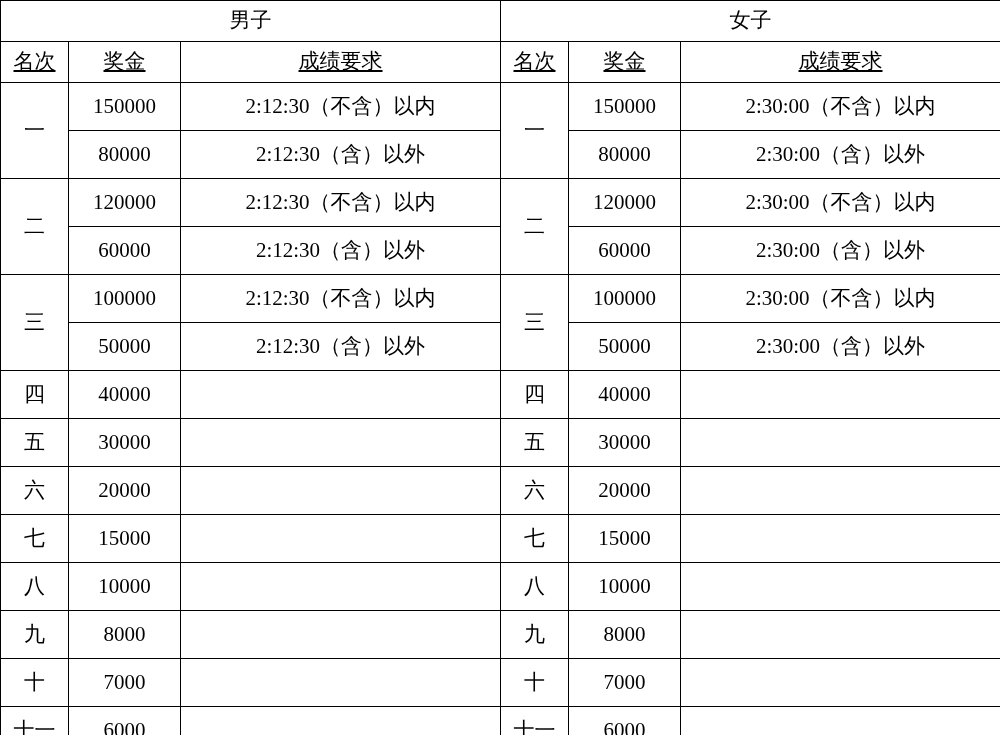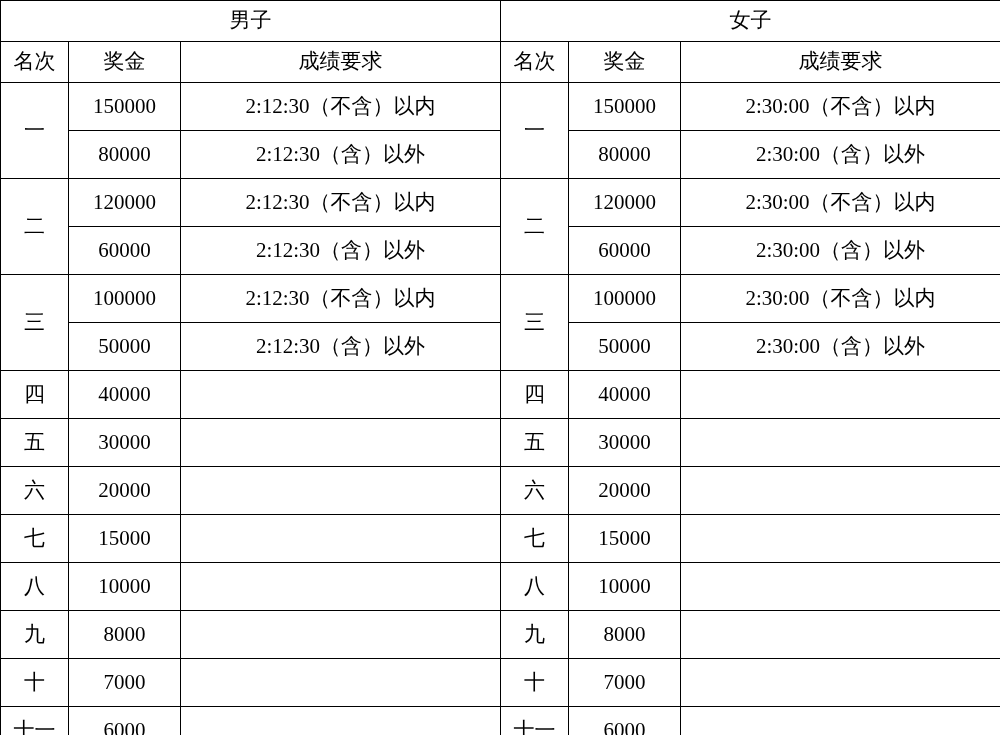--- a/index.html
+++ b/index.html
@@ -28,20 +28,21 @@
     padding: 2px 4px;
     white-space: nowrap;
   }
   .group-head {
     font-size: 22px;
     height: 36px;
   }
   .col-head {
     height: 36px;
     font-size: 22px;
+    text-decoration: underline;
   }
   .rank-cell {
     width: 68px;
   }
   .prize-cell {
     width: 112px;
   }
   .req-cell {
     width: 320px;
     text-align: center;

